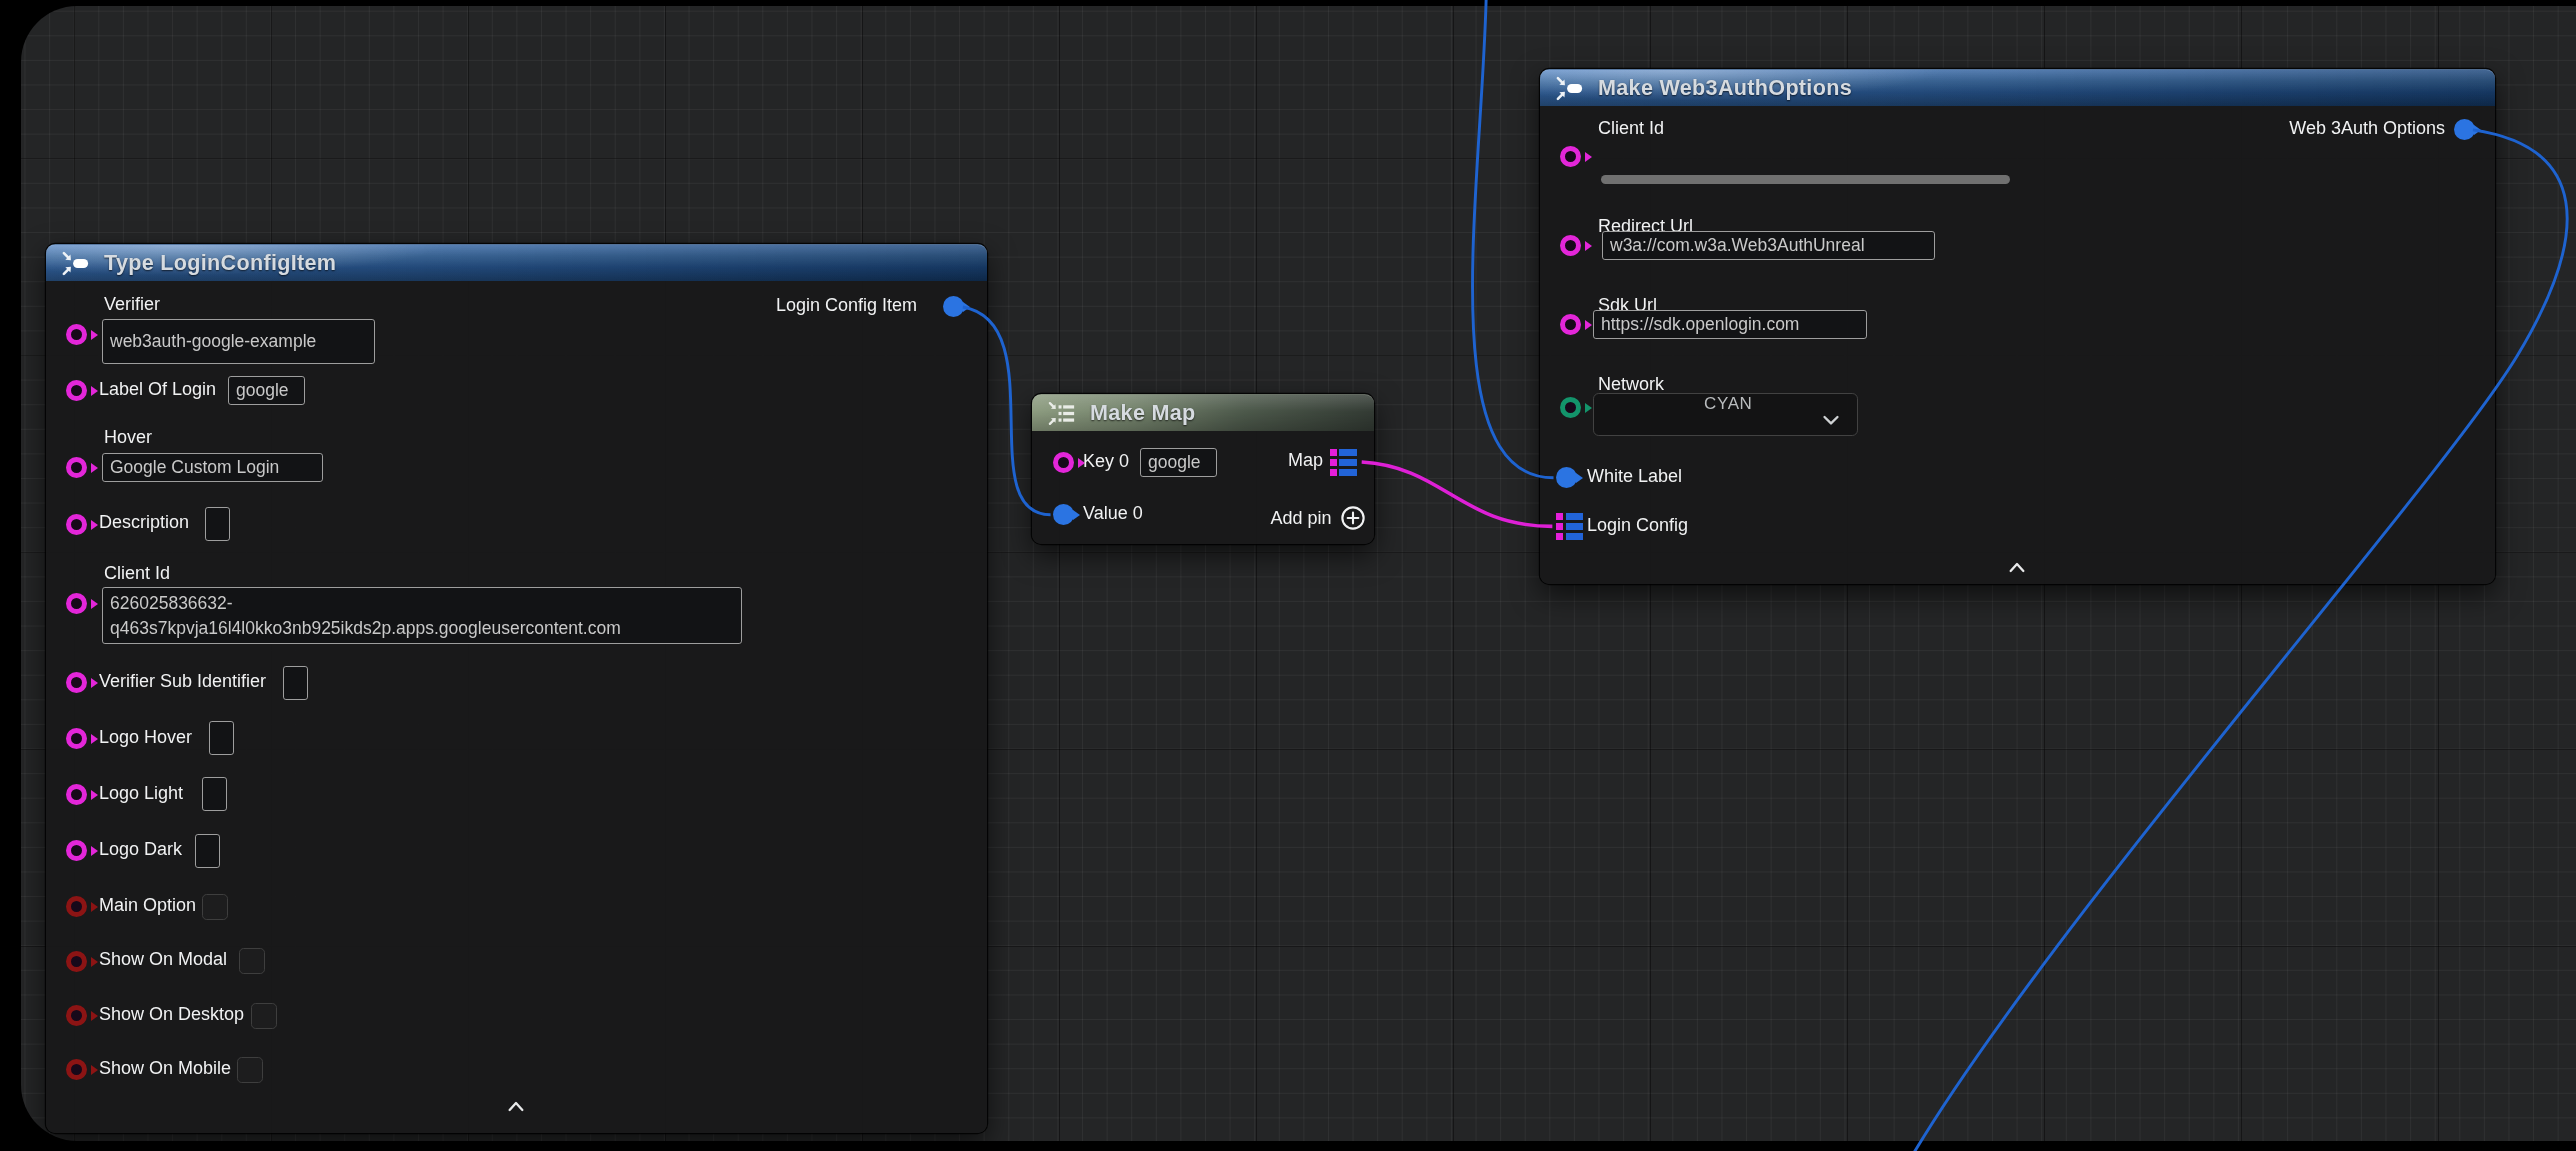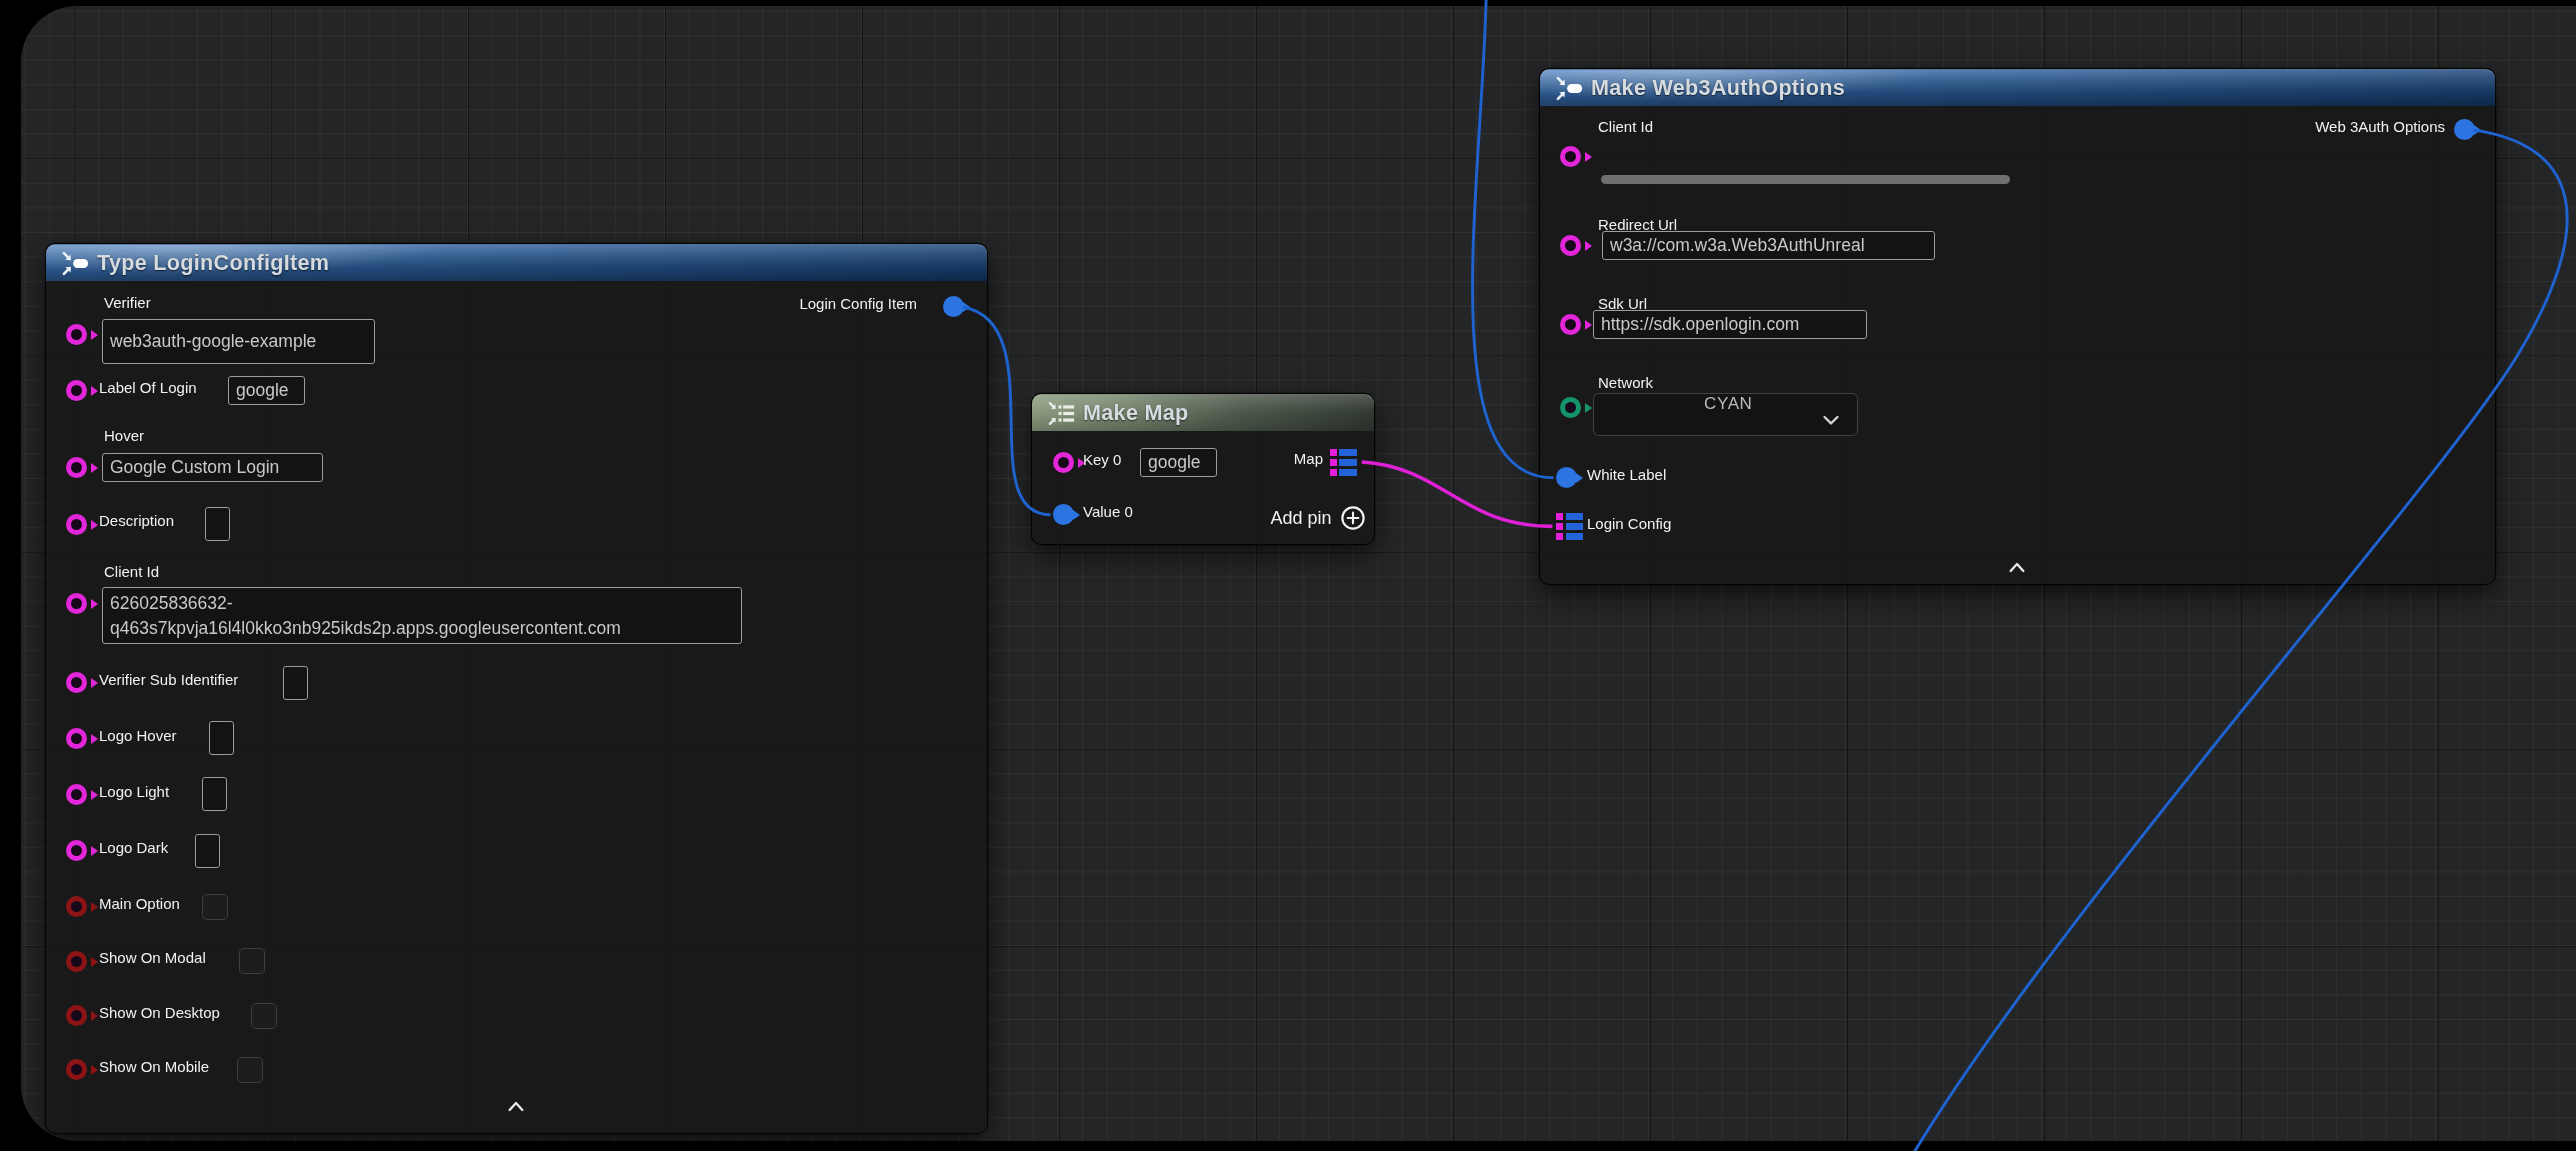--- a/index.html
+++ b/index.html
@@ -23,21 +23,21 @@
   }
   
   .node{
     position:absolute;border-radius:9.4px;
     background:rgba(25,25,26,0.97);
     box-shadow:0 0 0 1.2px rgba(0,0,0,0.85),0 10.5px 28px rgba(0,0,0,0.6);
     z-index:10;
   }
   .hdr{
     position:absolute;left:0;top:0;right:0;height:37px;
-    border-radius:9.4px 9.4px 0 0;display:flex;align-items:center;gap:6px;
+    border-radius:9.4px 9.4px 0 0;display:flex;align-items:center;gap:13px;
     padding:5px 15px;box-sizing:border-box;
   }
   .hdr-blue{
     background:
       radial-gradient(ellipse 40% 120% at 14% 0%,rgba(255,255,255,0.30),transparent 70%),
       linear-gradient(90deg,rgba(255,255,255,0.06),rgba(0,0,0,0.26)),
       linear-gradient(180deg,#5b8ac6 0%,#38689f 30%,#1d4a82 62%,#123560 100%);
     border-top:0.6px solid rgba(160,190,230,0.45);
   }
   .hdr-green{
@@ -58,21 +58,21 @@
     border-left:7.6px solid var(--c);border-top:5.8px solid transparent;border-bottom:5.8px solid transparent;
   }
   .pin.ring{border:5.3px solid var(--c);background:#17091a;}
   .pin.fill{background:var(--c);}
   .pin-map{position:absolute;width:27px;height:27px;display:grid;
     grid-template-columns:7px 17.5px;grid-template-rows:7px 7px 7px;gap:2.9px 2.3px;}
   .pin-map i{display:block;}
   .pin-map .k{background:#e51ed9;}
   .pin-map .v{background:#2264d8;}
   
-  .lbl{position:absolute;font-size:15px;color:#f1f2f3;white-space:nowrap;}
+  .lbl{position:absolute;font-size:18px;color:#f1f2f3;white-space:nowrap;}
   .txtbox{
     position:absolute;box-sizing:border-box;border:1.2px solid #9e9e9e;border-radius:2.9px;
     background:#121315;color:#c9c9c9;font-size:17.5px;display:flex;align-items:center;
     padding:0 7px;white-space:nowrap;overflow:hidden;
   }
   .txtbox.multi{display:block;padding:2.9px 7px;line-height:25px;}
   .emptybox{position:absolute;box-sizing:border-box;width:24.6px;height:34px;
     border:1.2px solid #9e9e9e;border-radius:2.9px;background:#121315;}
   .checkbox{position:absolute;box-sizing:border-box;width:26px;height:26px;
     border:1.2px solid #3e3e3e;border-radius:4.7px;background:#1d1d1e;}

